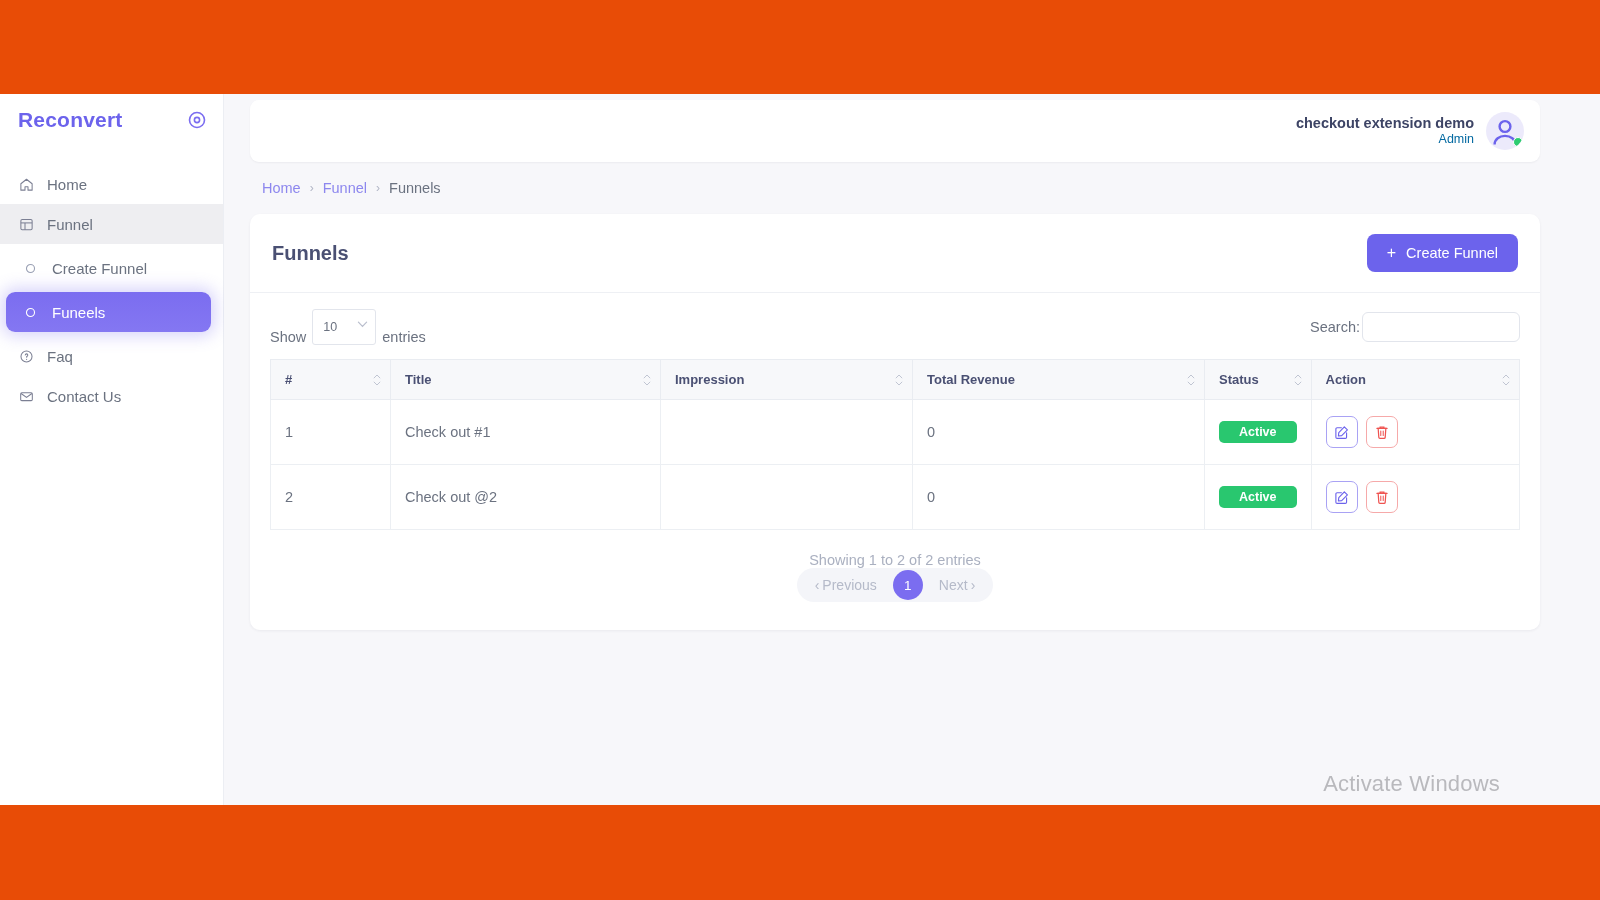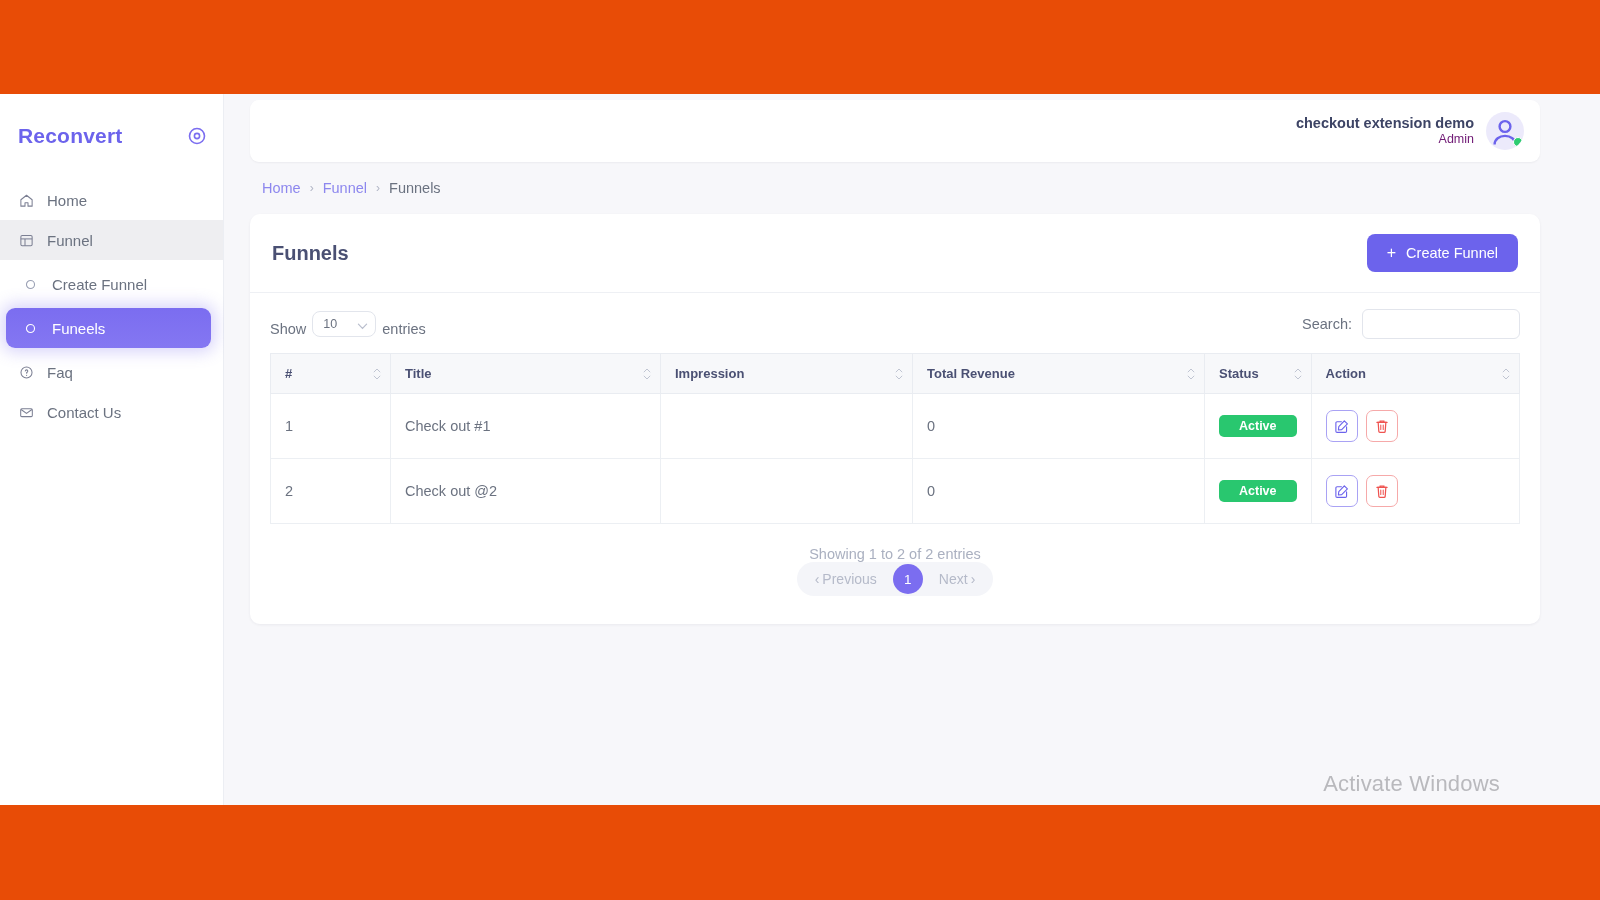--- a/index.html
+++ b/index.html
@@ -14,21 +14,21 @@
     left: 0; top: 94px;
     width: 1600px; height: 711px;
     display: flex;
     background: #ffffff;
   }
   
   .sidebar {
     width: 224px; min-width: 224px;
     background: #ffffff;
     border-right: 1px solid #eceef3;
-    padding-top: 16px;
+    padding-top: 0;
     position: relative;
   }
   .brand-row {
     height: 52px;
     display: flex;
     align-items: center;
     justify-content: space-between;
     padding: 0 16px 0 18px;
   }
   .brand-name {
@@ -88,21 +88,21 @@
     border-radius: 9px;
     box-shadow: 0 1px 2px rgba(20,20,43,.05);
     display: flex;
     align-items: center;
     justify-content: flex-end;
     padding-right: 16px;
   }
   .user-block { display: flex; align-items: center; gap: 12px; }
   .user-text { text-align: right; line-height: 1.25; }
   .user-name { font-size: 14.5px; font-weight: bold; color: #3d4465; }
-  .user-role { font-size: 12.5px; color: #701a75; }
+  .user-role { font-size: 12.5px; color: #0369a1; }
   .avatar {
     width: 38px; height: 38px; border-radius: 50%;
     background: #eceaFB;
     position: relative;
     display: flex; align-items: flex-end; justify-content: center;
     overflow: hidden;
   }
   .avatar .dot {
     position: absolute; right: 1px; bottom: 3px;
     width: 10px; height: 10px; border-radius: 50%;
@@ -143,31 +143,31 @@
   }
   .btn-primary .plus { font-size: 16px; line-height: 1; }
 
   .table-tools {
     display: flex; align-items: center; justify-content: space-between;
     padding: 16px 20px 10px 20px;
   }
   .show-entries { display: flex; align-items: flex-end; gap: 6px; font-size: 14.5px; color: #6b7280; }
   .mini-select {
     position: relative;
-    width: 64px; height: 26px;
+    width: 64px; height: 36px;
     border: 1px solid #e2e5ec;
-    border-radius: 8px;
+    border-radius: 3px;
     display: flex; align-items: center;
     padding-left: 10px;
     font-size: 12.5px; color: #6b7280;
     background: #fff;
     cursor: pointer;
   }
   .mini-select .chev { position: absolute; right: 7px; top: 8px; }
-  .search-wrap { display: flex; align-items: center; gap: 10px; font-size: 14.5px; color: #6b7280; }
+  .search-wrap { display: flex; align-items: center; gap: 2px; font-size: 14.5px; color: #6b7280; }
   .search-input {
     width: 158px; height: 30px;
     border: 1px solid #e2e5ec;
     border-radius: 6px;
     background: #fff;
     padding: 0 8px;
     font-family: inherit; font-size: 13px;
     color: #4a5073;
     outline: none;
   }

